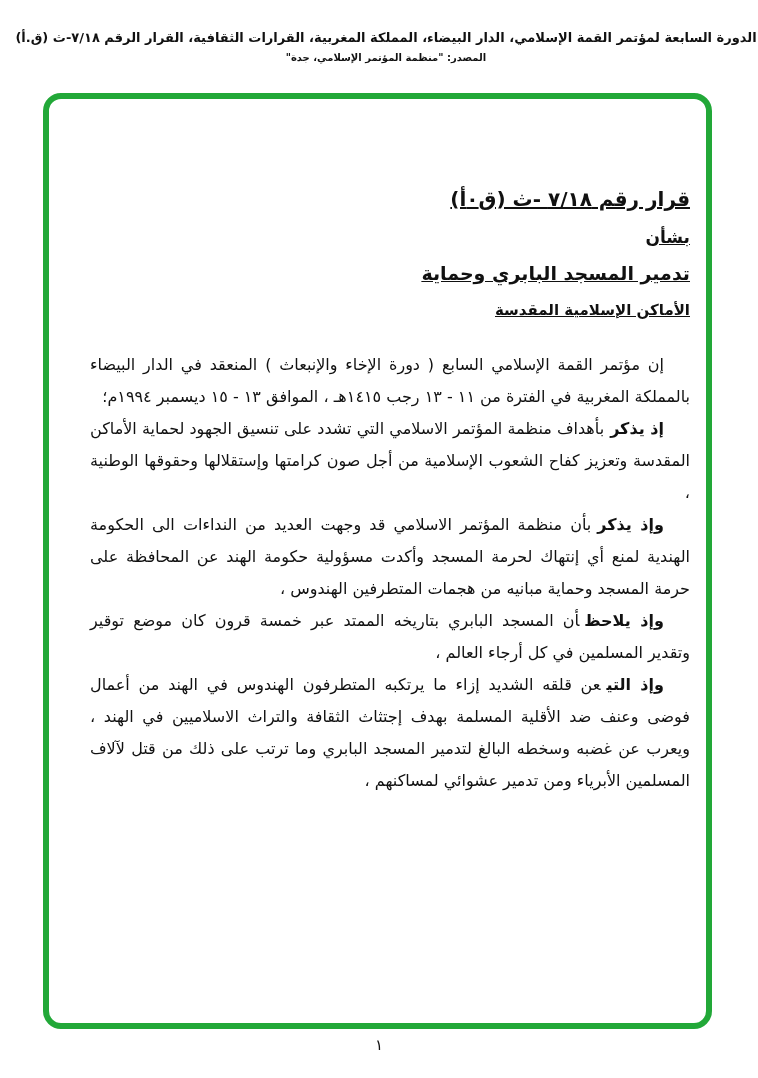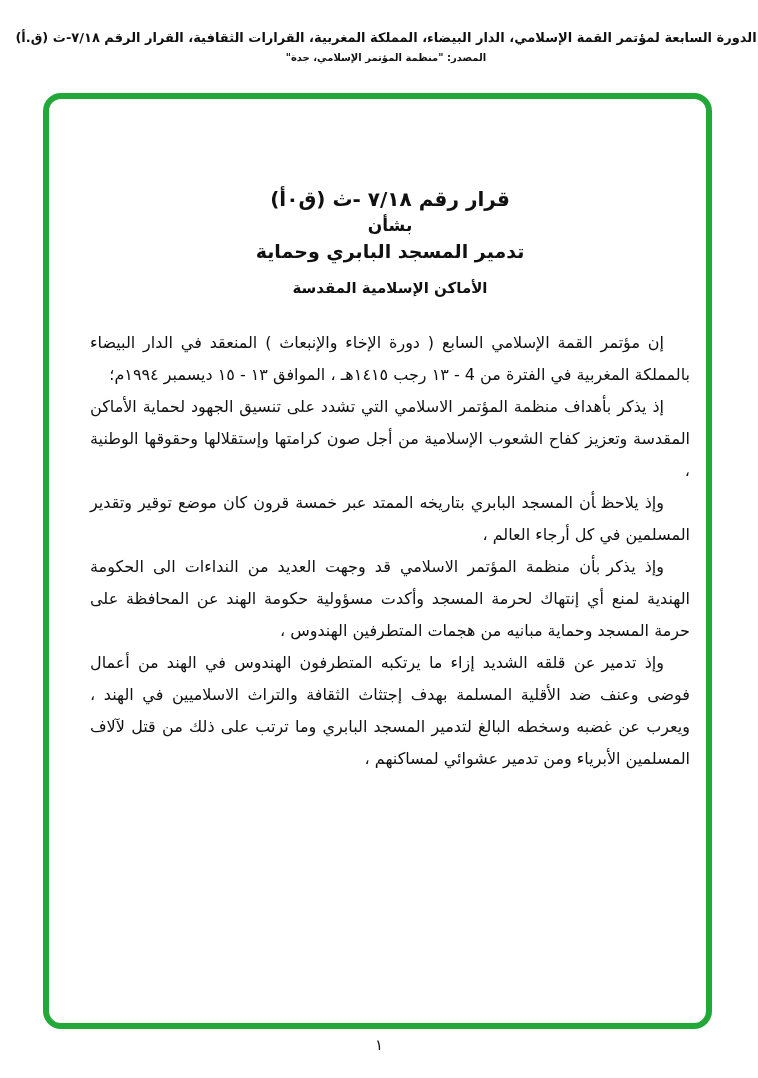--- a/index.html
+++ b/index.html
@@ -54,53 +54,55 @@
 
   
   .doc {
     position: absolute;
     left: 90px;
     top: 185px;
     width: 600px;
     direction: rtl;
   }
   .title-block {
-    text-align: center;
     font-weight: bold;
+    text-decoration: underline;
   }
   .title-line1 {
     font-size: 20px;
     line-height: 28px;
   }
   .title-line2 {
     font-size: 17px;
     line-height: 24px;
+    margin-top: 12px;
   }
   .title-line3 {
     font-size: 19px;
     line-height: 28px;
+    margin-top: 10px;
   }
   .title-line4 {
     font-size: 15px;
     line-height: 30px;
     margin-top: 8px;
   }
 
   .body-text {
     margin-top: 24px;
     font-size: 16px;
     line-height: 32px;
     text-align: justify;
   }
   .body-text p {
     margin: 0;
     text-indent: 26px;
   }
   .lead {
-    font-weight: normal;
+    font-weight: bold;
     margin-left: 6px; 
   }
   .lead:empty {
     margin-left: 0;
   }
 
   
   .page-num {
     position: absolute;
     top: 1036px;
@@ -125,31 +127,31 @@
 
   <div class="title-block">
     <div class="title-line1">قرار رقم ٧/١٨ -ث (ق٠أ)</div>
     <div class="title-line2">بشأن</div>
     <div class="title-line3">تدمير المسجد البابري وحماية</div>
     <div class="title-line4">الأماكن الإسلامية المقدسة</div>
   </div>
 
   <div class="body-text">
     <p>
-      <span class="lead"></span><span>إن مؤتمر القمة الإسلامي السابع ( دورة الإخاء والإنبعاث ) المنعقد في الدار البيضاء بالمملكة المغربية في الفترة من 4 - ١٣ رجب ١٤١٥هـ ، الموافق ١٣ - ١٥ ديسمبر ١٩٩٤م؛</span>
+      <span class="lead"></span><span>إن مؤتمر القمة الإسلامي السابع ( دورة الإخاء والإنبعاث ) المنعقد في الدار البيضاء بالمملكة المغربية في الفترة من ١١ - ١٣ رجب ١٤١٥هـ ، الموافق ١٣ - ١٥ ديسمبر ١٩٩٤م؛</span>
     </p>
     <p>
       <span class="lead">إذ يذكر</span><span>بأهداف منظمة المؤتمر الاسلامي التي تشدد على تنسيق الجهود لحماية الأماكن المقدسة وتعزيز كفاح الشعوب الإسلامية من أجل صون كرامتها وإستقلالها وحقوقها الوطنية ،</span>
     </p>
     <p>
+      <span class="lead">وإذ يذكر</span><span>بأن منظمة المؤتمر الاسلامي قد وجهت العديد من النداءات الى الحكومة الهندية لمنع أي إنتهاك لحرمة المسجد وأكدت مسؤولية حكومة الهند عن المحافظة على حرمة المسجد وحماية مبانيه من هجمات المتطرفين الهندوس ،</span>
+    </p>
+    <p>
       <span class="lead">وإذ يلاحظ</span><span>أن المسجد البابري بتاريخه الممتد عبر خمسة قرون كان موضع توقير وتقدير المسلمين في كل أرجاء العالم ،</span>
     </p>
     <p>
-      <span class="lead">وإذ يذكر</span><span>بأن منظمة المؤتمر الاسلامي قد وجهت العديد من النداءات الى الحكومة الهندية لمنع أي إنتهاك لحرمة المسجد وأكدت مسؤولية حكومة الهند عن المحافظة على حرمة المسجد وحماية مبانيه من هجمات المتطرفين الهندوس ،</span>
-    </p>
-    <p>
-      <span class="lead">وإذ تدمير</span><span>عن قلقه الشديد إزاء ما يرتكبه المتطرفون الهندوس في الهند من أعمال فوضى وعنف ضد الأقلية المسلمة بهدف إجتثاث الثقافة والتراث الاسلاميين في الهند ، ويعرب عن غضبه وسخطه البالغ لتدمير المسجد البابري وما ترتب على ذلك من قتل لآلاف المسلمين الأبرياء ومن تدمير عشوائي لمساكنهم ،</span>
+      <span class="lead">وإذ التي</span><span>عن قلقه الشديد إزاء ما يرتكبه المتطرفون الهندوس في الهند من أعمال فوضى وعنف ضد الأقلية المسلمة بهدف إجتثاث الثقافة والتراث الاسلاميين في الهند ، ويعرب عن غضبه وسخطه البالغ لتدمير المسجد البابري وما ترتب على ذلك من قتل لآلاف المسلمين الأبرياء ومن تدمير عشوائي لمساكنهم ،</span>
     </p>
   </div>
 
 </div>
 
 <div class="page-num">١</div>
 
 </body></html>

